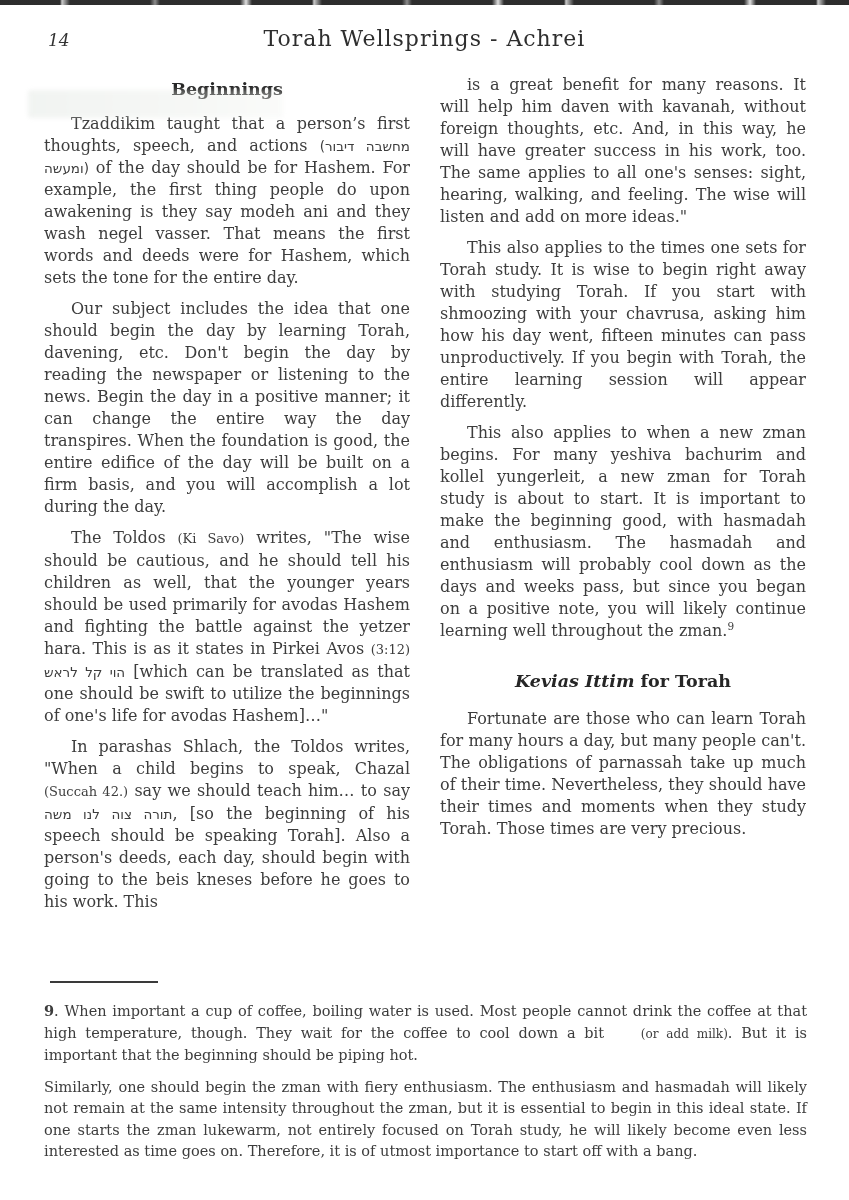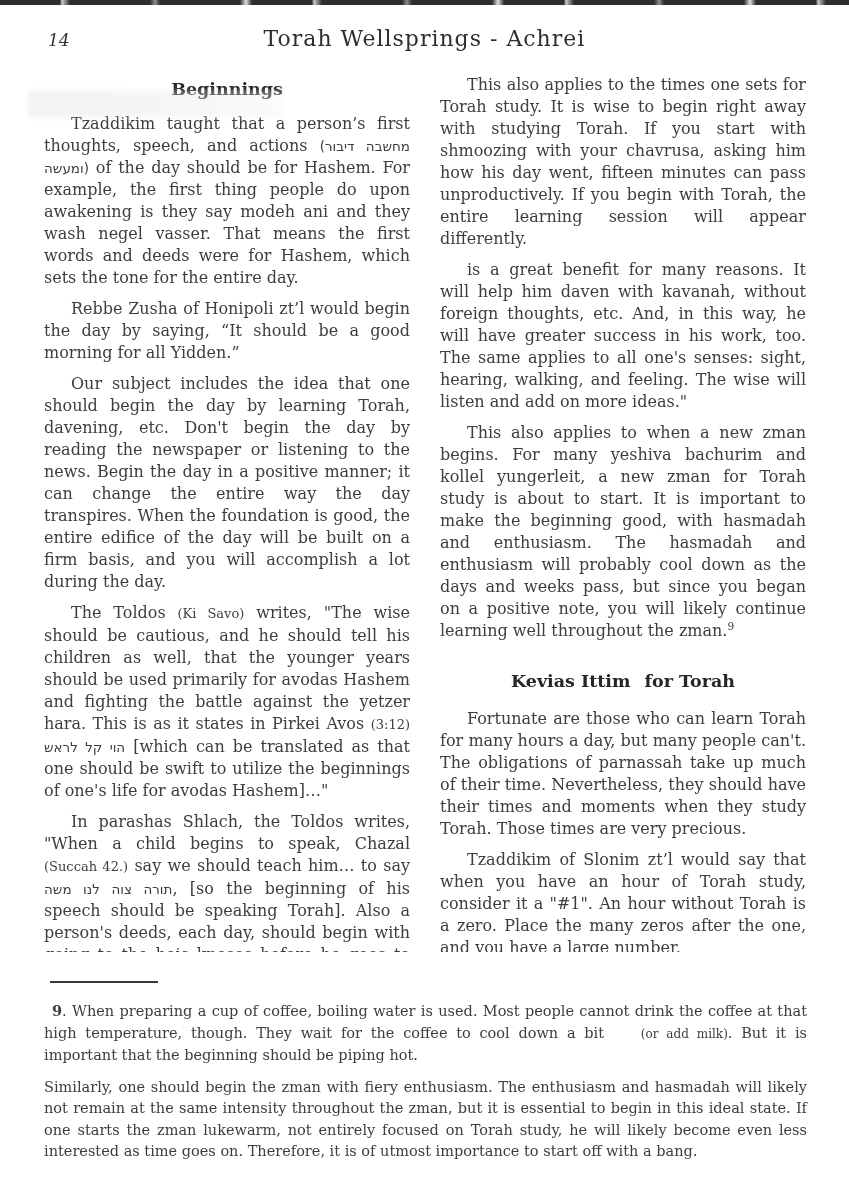--- a/index.html
+++ b/index.html
@@ -80,22 +80,22 @@
     font-weight: bold;
     color: #262626;
     line-height: 22px;
   }
   .section-heading.mid {
     margin-top: 28px;
     margin-bottom: 16px;
   }
   .seg-n  { }
   .seg-i  { }
-  .seg-b  { font-weight: bold; margin-left: 8px; }
-  .seg-bi { font-weight: bold; }
+  .seg-b  { font-weight: bold; }
+  .seg-bi { font-weight: bold; font-style: italic; }
   .seg-sm { font-size: 13px; }
   .seg-he { font-family: "DejaVu Sans", sans-serif; font-size: 13.5px; }
   .seg-sup { vertical-align: super; font-size: 10.5px; line-height: 0; }
   .footnote-sep {
     margin: 0 0 0 50px;
     width: 108px;
     height: 0;
     border-top: 2px solid #3a3a3a;
     position: absolute;
     top: 981px;
@@ -125,37 +125,35 @@
   <div class="header">
     <span class="page-number">14</span>
     <span class="running-title">Torah Wellsprings - Achrei</span>
   </div>
 
   <div class="columns">
 
     <div class="col">
       <h2 class="section-heading">Beginnings</h2>
       <p class="para"><span class="seg-n">Tzaddikim taught that a person’s first thoughts, speech, and actions </span><span class="seg-he">(מחשבה דיבור ומעשה)</span><span class="seg-n"> of the day should be for Hashem. For example, the first thing people do upon awakening is they say modeh ani and they wash </span><span class="seg-i">negel vasser</span><span class="seg-n">. That means the first words and deeds were for Hashem, which sets the tone for the entire day.</span></p>
-      <p class="para"><span class="seg-n">Rebbe Zusha of Honipoli </span><span class="seg-i">zt’l</span><span class="seg-n"> would begin the day by saying, “It should be a good morning for all Yidden.”</span></p>
       <p class="para"><span class="seg-n">Our subject includes the idea that one should begin the day by learning Torah, davening, etc. Don't begin the day by reading the newspaper or listening to the news. Begin the day in a positive manner; it can change the entire way the day transpires. When the foundation is good, the entire edifice of the day will be built on a firm basis, and you will accomplish a lot during the day.</span></p>
       <p class="para"><span class="seg-n">The Toldos </span><span class="seg-sm">(Ki Savo)</span><span class="seg-n"> writes, "The wise should be cautious, and he should tell his children as well, that the younger years should be used primarily for avodas Hashem and fighting the battle against the yetzer hara. This is as it states in Pirkei Avos </span><span class="seg-sm">(3:12)</span><span class="seg-n"> </span><span class="seg-he">הוי קל לראש</span><span class="seg-n"> [which can be translated as that one should be swift to utilize the beginnings of one's life for avodas Hashem]…"</span></p>
       <p class="para"><span class="seg-n">In parashas Shlach, the Toldos writes, "When a child begins to speak, Chazal </span><span class="seg-sm">(Succah 42.)</span><span class="seg-n"> say we should teach him… to say </span><span class="seg-he">תורה צוה לנו משה</span><span class="seg-n">, [so the beginning of his speech should be speaking Torah]. Also a person's deeds, each day, should begin with going to the beis kneses before he goes to his work. This</span></p>
     </div>
 
     <div class="col">
+      <p class="para"><span class="seg-n">is a great benefit for many reasons. It will help him daven with kavanah, without foreign thoughts, etc. And, in this way, he will have greater success in his work, too. The same applies to all one's senses: sight, hearing, walking, and feeling. The wise will listen and add on more ideas."</span></p>
       <p class="para"><span class="seg-n">This also applies to the times one sets for Torah study. It is wise to begin right away with studying Torah. If you start with shmoozing with your chavrusa, asking him how his day went, fifteen minutes can pass unproductively. If you begin with Torah, the entire learning session will appear differently.</span></p>
-      <p class="para"><span class="seg-n">is a great benefit for many reasons. It will help him daven with kavanah, without foreign thoughts, etc. And, in this way, he will have greater success in his work, too. The same applies to all one's senses: sight, hearing, walking, and feeling. The wise will listen and add on more ideas."</span></p>
       <p class="para"><span class="seg-n">This also applies to when a new zman begins. For many yeshiva </span><span class="seg-i">bachurim</span><span class="seg-n"> and </span><span class="seg-i">kollel yungerleit</span><span class="seg-n">, a new </span><span class="seg-i">zman</span><span class="seg-n"> for Torah study is about to start. It is important to make the beginning good, with </span><span class="seg-i">hasmadah</span><span class="seg-n"> and enthusiasm. The </span><span class="seg-i">hasmadah</span><span class="seg-n"> and enthusiasm will probably cool down as the days and weeks pass, but since you began on a positive note, you will likely continue learning well throughout the </span><span class="seg-i">zman.</span><span class="seg-sup">9</span></p>
       <h2 class="section-heading mid"><span class="seg-bi">Kevias Ittim</span><span class="seg-b"> for Torah</span></h2>
       <p class="para"><span class="seg-n">Fortunate are those who can learn Torah for many hours a day, but many people can't. The obligations of parnassah take up much of their time. Nevertheless, they should have their times and moments when they study Torah. Those times are very precious.</span></p>
-      <p class="para"><span class="seg-n">Tzaddikim of Slonim </span><span class="seg-i">zt’l</span><span class="seg-n"> would say that when you have an hour of Torah study, consider it a "#1". An hour without Torah is a zero. Place the many zeros after the one, and you have a large number.</span></p>
     </div>
 
   </div>
 
   <div class="footnote-sep"></div>
 
   <div class="footnotes">
-    <p class="footnote"><span class="seg-b">9</span><span class="seg-n">. When preparing a cup of coffee, boiling water is used. Most people cannot drink the coffee at that high temperature, though. They wait for the coffee to cool down a bit </span><span class="seg-sm">(or add milk)</span><span class="seg-n">. But it is important that the beginning should be piping hot.</span></p>
+    <p class="footnote"><span class="seg-b">9</span><span class="seg-n">. When important a cup of coffee, boiling water is used. Most people cannot drink the coffee at that high temperature, though. They wait for the coffee to cool down a bit </span><span class="seg-sm">(or add milk)</span><span class="seg-n">. But it is important that the beginning should be piping hot.</span></p>
     <p class="footnote"><span class="seg-n">Similarly, one should begin the </span><span class="seg-i">zman</span><span class="seg-n"> with fiery enthusiasm. The enthusiasm and </span><span class="seg-i">hasmadah</span><span class="seg-n"> will likely not remain at the same intensity throughout the </span><span class="seg-i">zman</span><span class="seg-n">, but it is essential to begin in this ideal state. If one starts the zman lukewarm, not entirely focused on Torah study, he will likely become even less interested as time goes on. Therefore, it is of utmost importance to start off with a bang.</span></p>
   </div>
 
 </div>
 
 </body></html>

